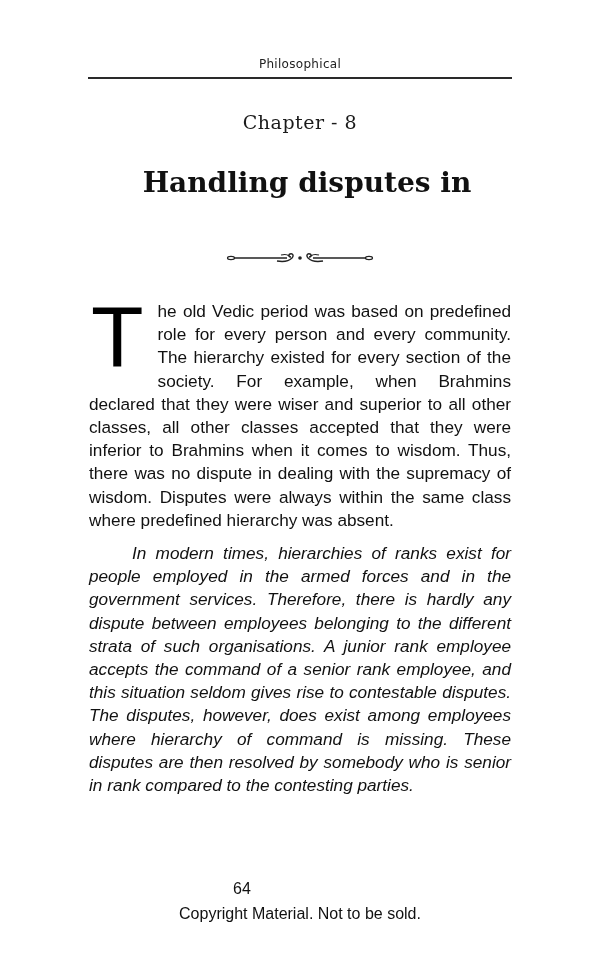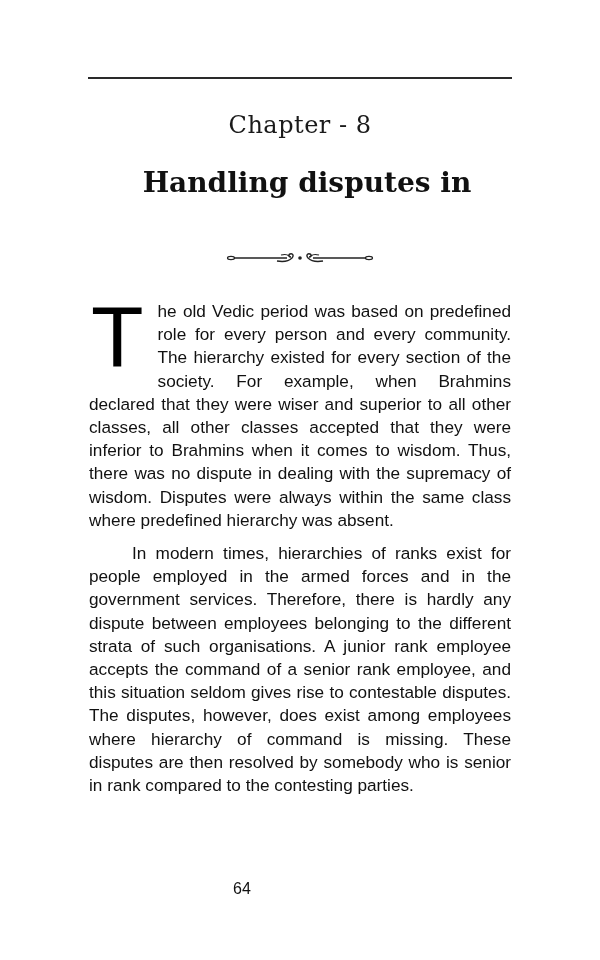--- a/index.html
+++ b/index.html
@@ -38,21 +38,21 @@
       height: 0;
       border-top: 2px solid #2a2a2a;
     }
     .chapter-label {
       position: absolute;
       top: 111px;
       left: 0;
       width: 600px;
       text-align: center;
       font-family: "DejaVu Serif", serif;
-      font-size: 24px;
+      font-size: 19px;
       color: #1a1a1a;
       letter-spacing: 0.5px;
     }
     .chapter-title {
       position: absolute;
       top: 155px;
       left: 0;
       width: 600px;
       text-align: center;
       font-family: "DejaVu Serif", serif;
@@ -78,20 +78,21 @@
       font-size: 17.2px;
       line-height: 23.2px;
       color: #111;
       text-align: justify;
     }
     .body-text p {
       margin: 0 0 10px 0;
     }
     .body-text p.indent {
       text-indent: 43px;
+      font-style: italic;
     }
     .drop-cap {
       float: left;
       font-family: "Liberation Sans", sans-serif;
       font-size: 86px;
       line-height: 62px;
       height: 66px;
       margin: 3px 14px 0 2px;
       padding-top: 2px;
       color: #000;
@@ -115,20 +116,21 @@
       font-family: "Liberation Sans", sans-serif;
       font-size: 16px;
       color: #111;
     }
   </style>
 </head>
 <body>
 
 <div class="page">
 
+  <div class="running-header">Philosophical</div>
   <div class="header-rule"></div>
 
   <div class="chapter-label">Chapter - 8</div>
 
   <h1 class="chapter-title" style="margin:7px;">
     <span>Handling disputes in</span>
   </h1>
 
   <svg class="ornament" viewBox="0 0 150 16" xmlns="http://www.w3.org/2000/svg">
 
@@ -148,14 +150,15 @@
   </svg>
 
   <div class="body-text">
     <p>
       <span class="drop-cap">T</span><span>he old Vedic period was based on predefined role for every person and every community. The hierarchy existed for every section of the society.  For example, when Brahmins declared that they were wiser and superior to all other classes, all other classes accepted that they were inferior to Brahmins when it comes to wisdom. Thus, there was no dispute in dealing with the supremacy of wisdom. Disputes were always within the same class where predefined hierarchy was absent.</span>
     </p>
     <p class="indent">In modern times, hierarchies of ranks exist for people employed in the armed forces and in the government services. Therefore, there is hardly any dispute between employees belonging to the different strata of such organisations. A junior rank employee accepts the command of a senior rank employee, and this situation seldom gives rise to contestable disputes. The disputes, however, does exist among employees where hierarchy of command is missing. These disputes are then resolved by somebody who is senior in rank compared to the contesting parties.</p>
   </div>
 
   <div class="page-number">64</div>
+  <div class="copyright">Copyright Material. Not to be sold.</div>
 
 </div>
 
 </body></html>

